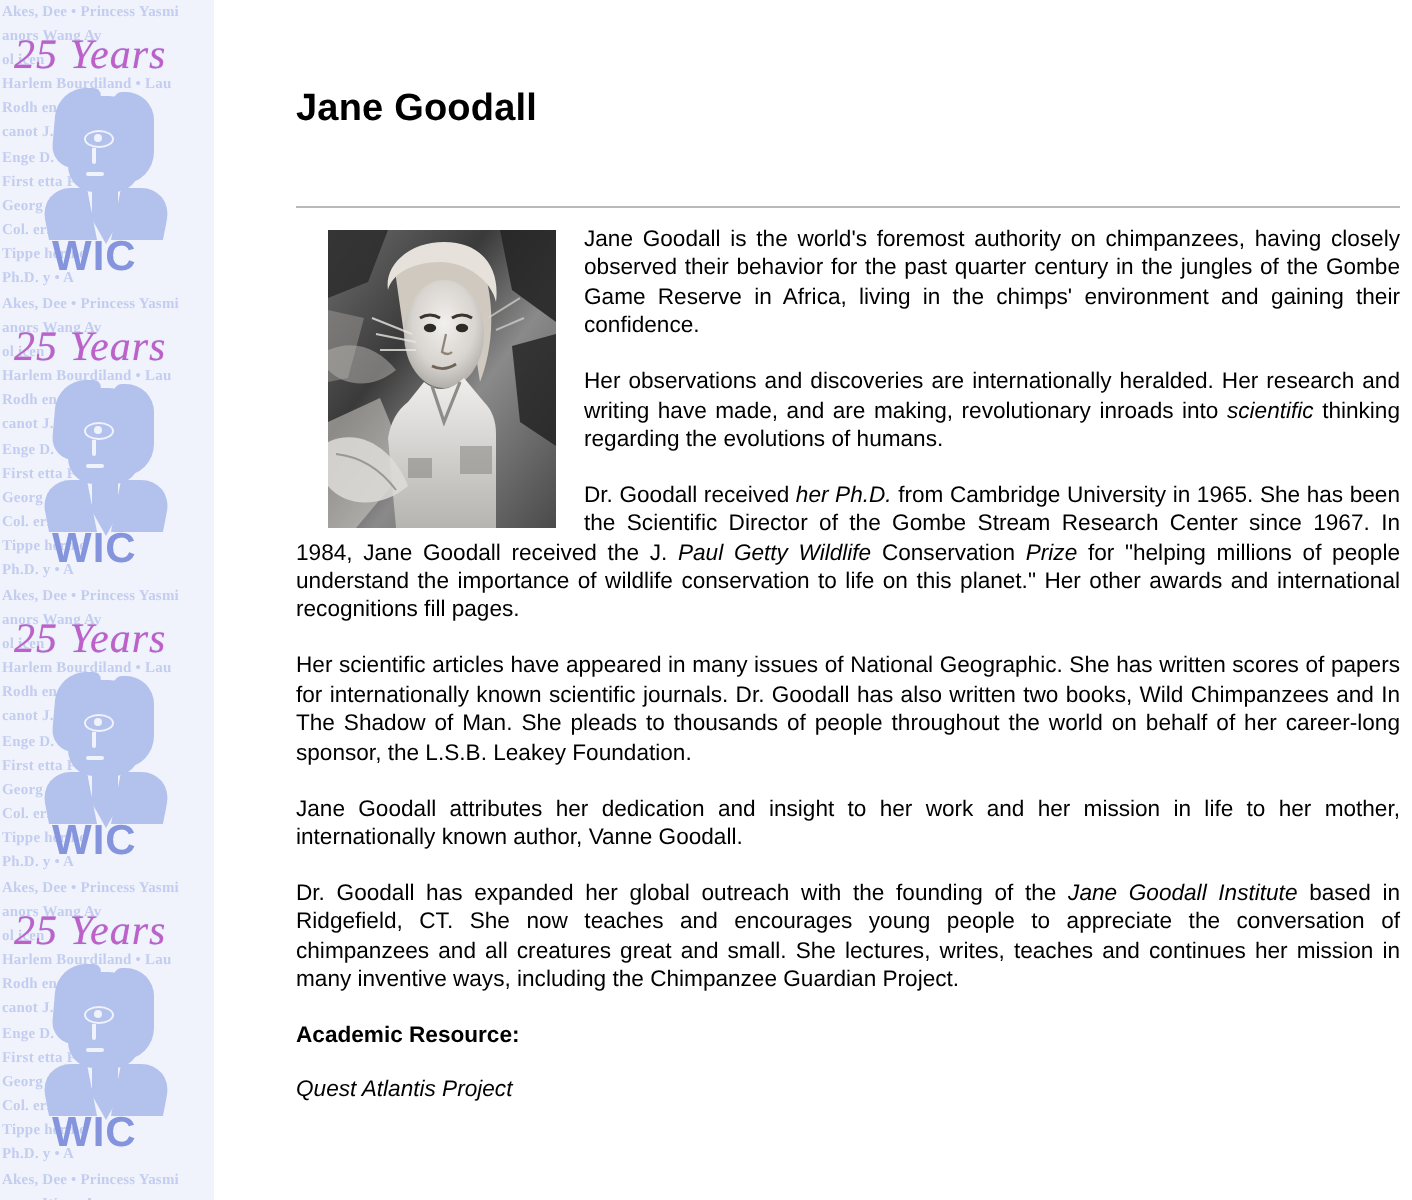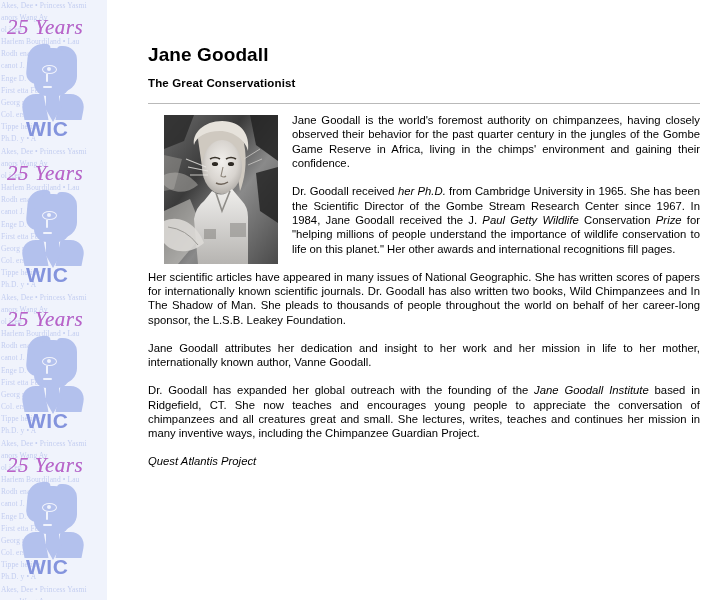--- a/index.html
+++ b/index.html
@@ -43,20 +43,21 @@
     height: 146px;
     font-size: 7.5px;
     line-height: 12.1px;
     letter-spacing: 0.1px;
     color: #a9b8ea;
     font-family: "Liberation Serif", serif;
     white-space: nowrap;
     overflow: hidden;
     padding-left: 1px;
     box-sizing: border-box;
+    font-weight: bold;
   }
   .tile-names div { overflow: hidden; height: 12.1px; }
 
   
   .tile-years {
     position: absolute;
     left: 7px;
     top: 17px;
     font-family: "Liberation Serif", serif;
     font-style: italic;
@@ -412,21 +413,20 @@
         <div>Akes, Dee  •  Princess Yasmi</div>
         <div>anors                                  Wang Av</div>
       </div>
     </div>
   </div>
 
 <div id="content">
 
   <h1 id="page-title">Jane Goodall</h1>
 
-  <h2 id="page-subtitle">The Great Conservationist</h2>
 
   <hr id="divider">
 
   <div id="article">
 
     <div id="portrait">
       <svg width="114" height="149" viewBox="0 0 114 149" aria-hidden="true">
         <defs>
           <linearGradient id="bgjungle" x1="0" y1="0" x2="1" y2="1">
             <stop offset="0%" stop-color="#6e6e6e"></stop>
@@ -476,23 +476,25 @@
         <path d="M4 112 q18 2 30 18" stroke="#9a9894" stroke-width="1" fill="none"></path>
         <path d="M0 60 C14 54, 26 60, 34 70 C22 80, 8 78, 0 70 Z" fill="#b8b6b2" opacity="0.5"></path>
 
         <path d="M22 44 L42 52 M24 52 L44 56 M26 60 L44 60" stroke="#e9e7e3" stroke-width="1.1" opacity="0.8"></path>
         <path d="M96 34 L80 44 M98 44 L84 50" stroke="#d8d6d2" stroke-width="1" opacity="0.7"></path>
       </svg>
     </div>
 
     <div id="paragraph-host">
         <p>Jane Goodall is the world's foremost authority on chimpanzees, having closely observed their behavior for the past quarter century in the jungles of the Gombe Game Reserve in Africa, living in the chimps' environment and gaining their confidence.</p>
+        <p>Her observations and discoveries are internationally heralded. Her research and writing have made, and are making, revolutionary inroads into <i>scientific</i> thinking regarding the evolutions of humans.</p>
         <p>Dr. Goodall received <i>her Ph.D.</i> from Cambridge University in 1965. She has been the Scientific Director of the Gombe Stream Research Center since 1967. In 1984, Jane Goodall received the J. <i>Paul Getty Wildlife</i> Conservation <i>Prize</i> for "helping millions of people understand the importance of wildlife conservation to life on this planet." Her other awards and international recognitions fill pages.</p>
         <p>Her scientific articles have appeared in many issues of National Geographic. She has written scores of papers for internationally known scientific journals. Dr. Goodall has also written two books, Wild Chimpanzees and In The Shadow of Man. She pleads to thousands of people throughout the world on behalf of her career-long sponsor, the L.S.B. Leakey Foundation.</p>
         <p>Jane Goodall attributes her dedication and insight to her work and her mission in life to her mother, internationally known author, Vanne Goodall.</p>
         <p>Dr. Goodall has expanded her global outreach with the founding of the <i>Jane Goodall Institute</i> based in Ridgefield, CT. She now teaches and encourages young people to appreciate the conversation of chimpanzees and all creatures great and small. She lectures, writes, teaches and continues her mission in many inventive ways, including the Chimpanzee Guardian Project.</p>
       </div>
 
+    <h3 id="resource-heading">Academic Resource:</h3>
 
     <p id="resource-link">Quest Atlantis Project</p>
 
   </div>
 </div>
 
 </body></html>

